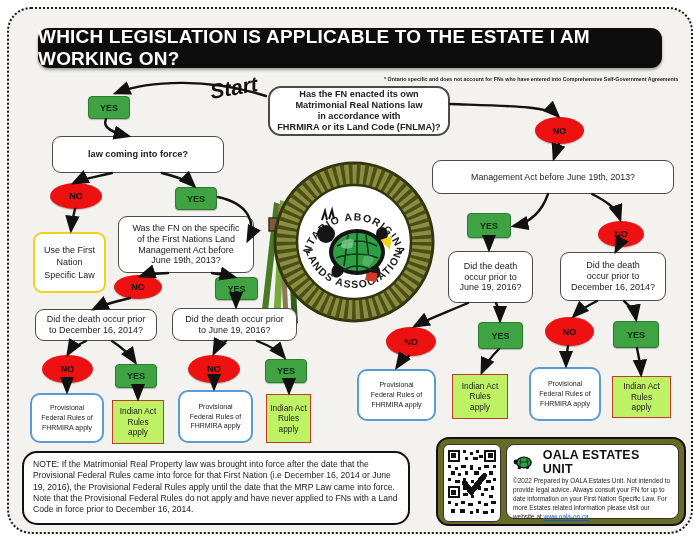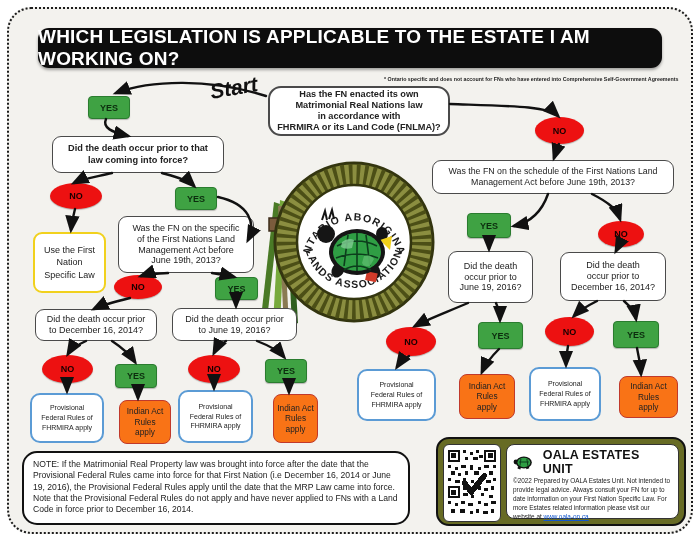--- a/index.html
+++ b/index.html
@@ -14,22 +14,22 @@
      text-align:center;color:#222;line-height:1.22;padding:2px 3px;}
   .q span{display:block;}
   .q .inline{display:inline;}
   .bold{font-weight:normal;}
   .yes{background:#3fa243;border:1.5px solid #2a7c2f;border-radius:4px;color:#0c2d0e;font-weight:bold;font-size:9px;
        display:flex;align-items:center;justify-content:center;box-shadow:0 1px 1px rgba(0,0,0,.25);}
   .no{background:#ed1111;border-radius:50%;color:#1a0000;font-weight:bold;font-size:9px;
       display:flex;align-items:center;justify-content:center;box-shadow:0 1px 1px rgba(0,0,0,.25);}
   .res-blue{background:#fff;border:2px solid #5b9bd5;border-radius:10px;font-size:7px;line-height:1.4;color:#222;
       display:flex;flex-direction:column;align-items:center;justify-content:center;text-align:center;}
-  .res-red{background:#f97316;border:1.5px solid #c0392b;border-radius:8px;font-size:8.3px;line-height:1.25;color:#222;
-      display:flex;flex-direction:column;align-items:center;justify-content:center;text-align:center;margin-left:7px;}
+  .res-red{background:#bef264;border:1.5px solid #c0392b;border-radius:0;font-size:8.3px;line-height:1.25;color:#222;
+      display:flex;flex-direction:column;align-items:center;justify-content:center;text-align:center;}
   .res-blue span,.res-red span{display:block;}
   #law-box{background:#fff;border:2.5px solid #f1d11d;border-radius:10px;font-size:9px;line-height:1.35;color:#222;
       display:flex;flex-direction:column;align-items:center;justify-content:center;text-align:center;}
   #note-box{left:22px;top:451px;width:388px;height:74px;background:#fff;border:2.5px solid #111;border-radius:15px;
       font-size:8.6px;line-height:1.31;color:#222;padding:6px 9px;}
   #footer-box{left:436px;top:437px;width:250px;height:89px;background:#676b24;border:2.5px solid #111;border-radius:13px;padding:5px;display:flex;gap:5px;}
   #qr-panel{width:56px;height:76px;background:#fff;border-radius:6px;border:1px solid #333;display:flex;align-items:center;justify-content:center;}
   #footer-text-panel{flex:1;background:#fff;border-radius:8px;border:1px solid #333;padding:3px 6px;}
   #footer-title-row{display:flex;align-items:center;gap:10px;}
   #footer-title{font-weight:bold;font-size:12.5px;color:#111;letter-spacing:.2px;}
@@ -93,21 +93,20 @@
     <span>Matrimonial Real Nations law</span>
     <span>in accordance with</span>
     <span>FHRMIRA or its Land Code (FNLMA)?</span>
   </div>
 
   <div class="yes abs" style="left:88px;top:96px;width:42px;height:23px;">
       <span>YES</span>
     </div>
 
   <div class="q abs fs92" style="left:52px;top:136px;width:172px;height:37px;">
-    <span>Did the death occur prior to that</span>
     <span>law coming into force?</span>
   </div>
 
   <div class="no abs" style="left:50px;top:183px;width:52px;height:26px;">
       <span>NO</span>
     </div>
   <div class="yes abs" style="left:175px;top:187px;width:42px;height:23px;">
       <span>YES</span>
     </div>
 
@@ -173,21 +172,20 @@
     <span>Indian Act</span>
     <span>Rules</span>
     <span>apply</span>
   </div>
 
   <div class="no abs" style="left:535px;top:117px;width:49px;height:27px;">
       <span>NO</span>
     </div>
 
   <div class="q abs fs88" style="left:432px;top:160px;width:242px;height:34px;">
-    <span>Was the FN on the schedule of the First Nations Land</span>
     <span><span class="inline">Management Act before </span><span class="inline bold">June 19th, 2013?</span></span>
   </div>
 
   <div class="yes abs" style="left:467px;top:213px;width:44px;height:25px;">
       <span>YES</span>
     </div>
   <div class="no abs" style="left:598px;top:221px;width:46px;height:26px;">
       <span>NO</span>
     </div>
 

